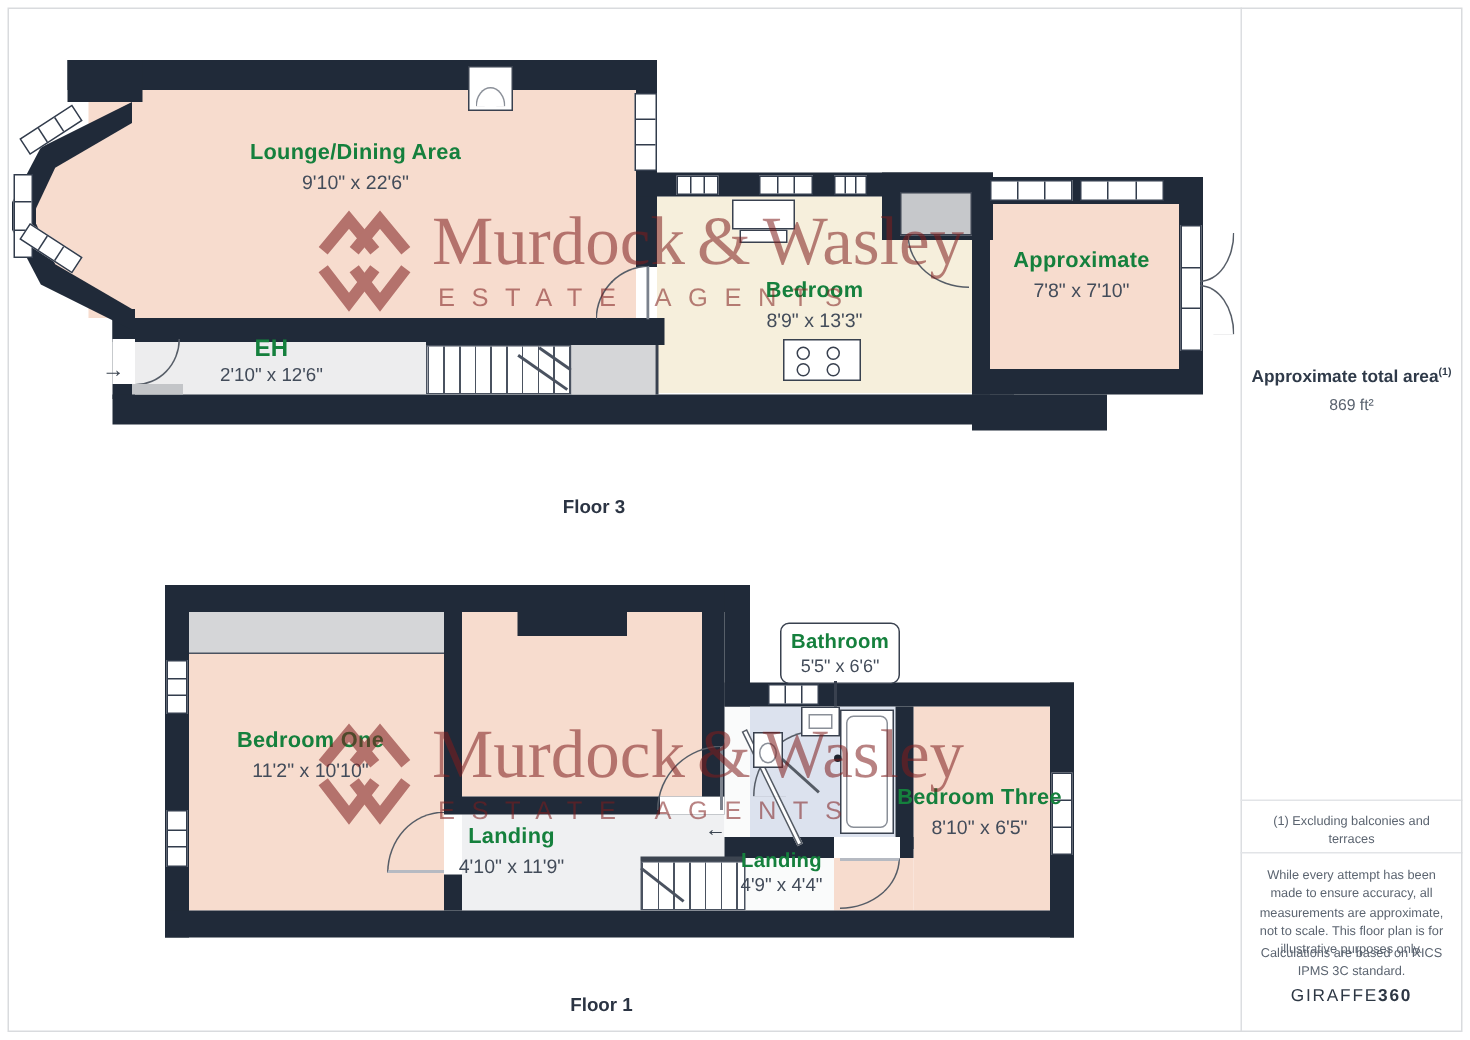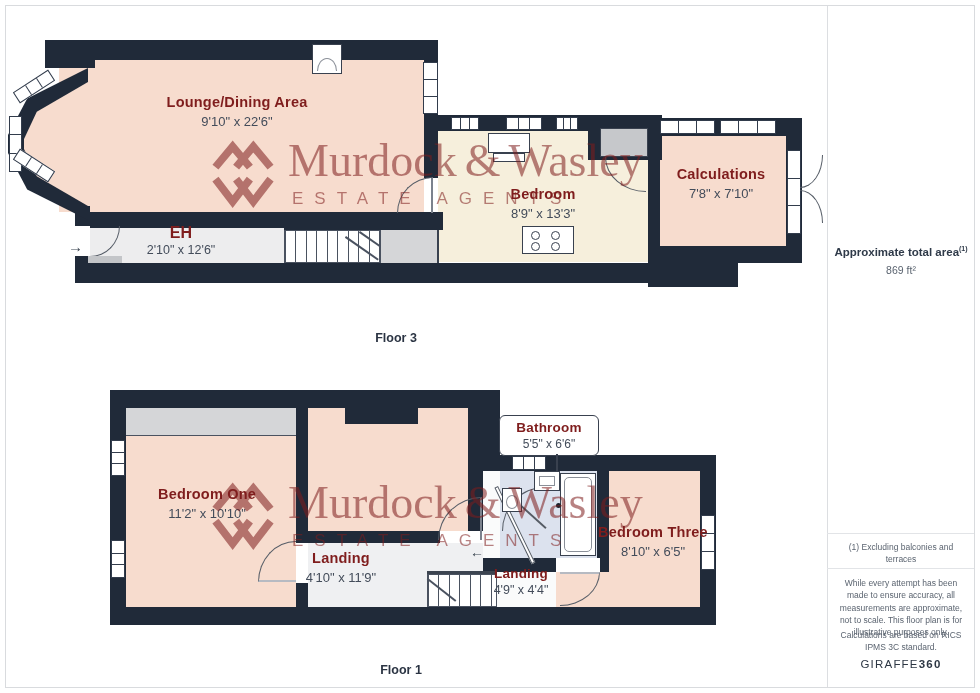--- a/index.html
+++ b/index.html
@@ -35,21 +35,21 @@
   .leafT { border-top:2px solid #b6bac2 !important; }
   .stairs { position:absolute; background-color:#fff; border:1px solid #4a5260;
             background-image:repeating-linear-gradient(90deg,#4a5260 0,#4a5260 1px,transparent 1px,transparent 10.5px); }
   .diag { position:absolute; height:1.5px; background:#4a5260; transform-origin:0 0; }
   .fixture { position:absolute; background:#fff; border:1px solid #39414f; }
   .fixture .inner { position:absolute; border:1px solid #8a8f98; }
   .circle { position:absolute; border:1.3px solid #39414f; border-radius:50%; background:#fff; }
 
   
   .room-label { position:absolute; transform:translateX(-50%); text-align:center; z-index:6; white-space:nowrap; }
-  .rname { font-weight:700; font-size:14.5px; line-height:1.15; color:#7f1d1d; letter-spacing:.2px; }
+  .rname { font-weight:700; font-size:14.5px; line-height:1.15; color:#15803d; letter-spacing:.2px; }
   .rdims { font-size:13px; margin-top:3px; color:#434c5a; }
   .floor-label { position:absolute; transform:translateX(-50%); font-weight:700; font-size:12.5px; color:#2b3443; z-index:6; }
   .callout { position:absolute; background:#fff; border:1.3px solid #39414f; border-radius:6px; text-align:center;
              padding:4px 6px; z-index:6; }
   .callout .rname { font-size:13.5px; }
   .callout .rdims { font-size:12px; margin-top:1px; }
   .arrow { position:absolute; color:#3a4450; z-index:5; font-size:15px; line-height:1; }
 
   
   .watermark { position:absolute; display:flex; align-items:center; color:#7f1d1d; opacity:.55; z-index:7; pointer-events:none; }
@@ -145,21 +145,21 @@
   </div>
   <div class="room-label" style="left:181px;top:224px">
     <div class="rname" style="font-size:16px">EH</div>
     <div class="rdims" style="font-size:12.5px;margin-top:1px">2'10" x 12'6"</div>
   </div>
   <div class="room-label" style="left:543px;top:186px">
     <div class="rname">Bedroom</div>
     <div class="rdims">8'9" x 13'3"</div>
   </div>
   <div class="room-label" style="left:721px;top:166px">
-    <div class="rname">Calculations</div>
+    <div class="rname">Approximate</div>
     <div class="rdims">7'8" x 7'10"</div>
   </div>
   <div class="floor-label" style="left:396px;top:331px">Floor 3</div>
 
   <div class="watermark" style="left:212px;top:138px">
     <svg class="wm-logo" width="62" height="70" viewBox="0 0 72 80">
       <path d="M4 32 L24 8 L44 32" fill="none" stroke="currentColor" stroke-width="9"></path>
       <path d="M28 32 L48 8 L68 32" fill="none" stroke="currentColor" stroke-width="9"></path>
       <path d="M4 46 L24 72 L44 46" fill="none" stroke="currentColor" stroke-width="9"></path>
       <path d="M28 46 L48 72 L68 46" fill="none" stroke="currentColor" stroke-width="9"></path>
@@ -222,21 +222,21 @@
     <div class="inner" style="left:3px;top:6px;width:12px;height:14px;border-radius:50%"></div>
   </div>
   <div class="abs" style="left:556px;top:503px;width:5px;height:5px;background:#1c232e;border-radius:50%"></div>
 
   <div class="arrow" style="left:470px;top:545px;font-size:14px">←</div>
 
   <div class="room-label" style="left:207px;top:486px">
     <div class="rname">Bedroom One</div>
     <div class="rdims">11'2" x 10'10"</div>
   </div>
-  <div class="callout" style="left:499px;top:415px;width:100px">
+  <div class="callout" style="left:520px;top:415px;width:80px">
     <div class="rname">Bathroom</div>
     <div class="rdims">5'5" x 6'6"</div>
   </div>
   <div class="abs" style="left:556px;top:454px;width:1.5px;height:17px;background:#39414f;z-index:6"></div>
   <div class="room-label" style="left:653px;top:524px">
     <div class="rname">Bedroom Three</div>
     <div class="rdims">8'10" x 6'5"</div>
   </div>
   <div class="room-label" style="left:341px;top:550px">
     <div class="rname">Landing</div>

